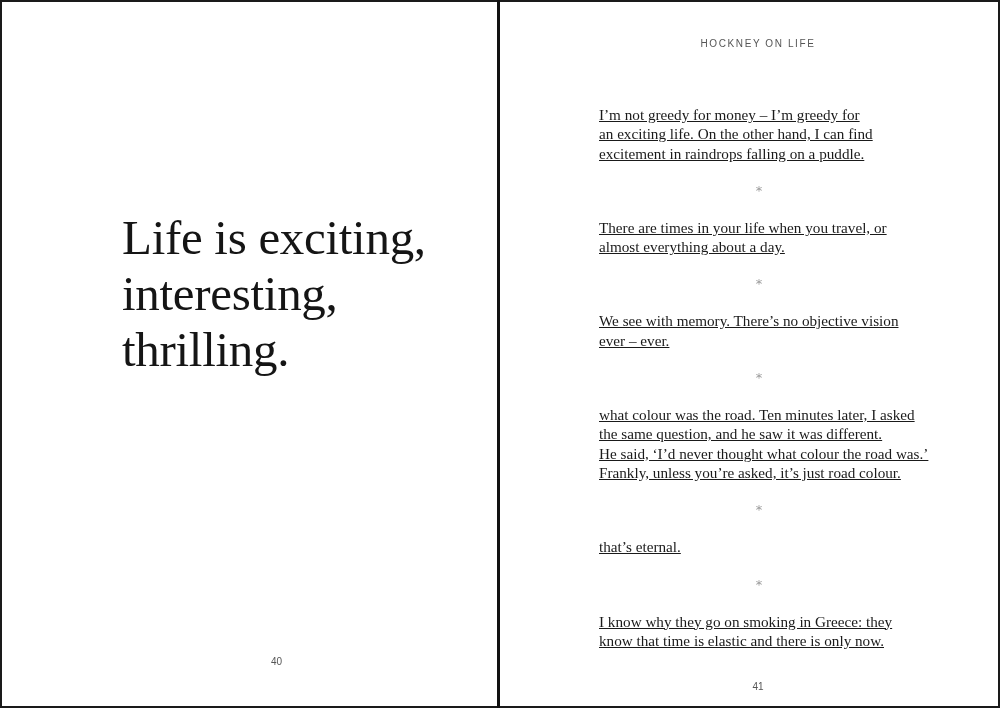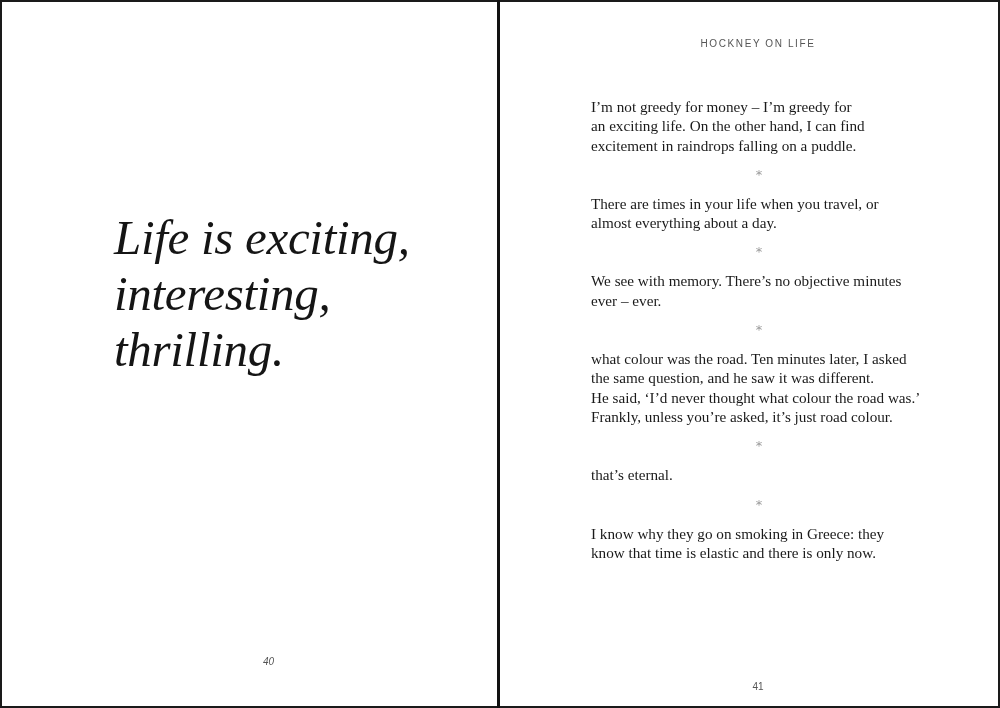--- a/index.html
+++ b/index.html
@@ -5,21 +5,21 @@
   html, body { margin: 0; padding: 0; background: #ffffff; }
   body { width: 1000px; height: 708px; position: relative; overflow: hidden; }
   .spread {
     position: absolute; left: 0; top: 0; width: 1000px; height: 708px;
     box-sizing: border-box; border: 2px solid #1a1a1a; background: #fff;
   }
   .divider {
     position: absolute; left: 497px; top: 0; width: 3px; height: 708px; background: #111;
   }
   .page { position: absolute; top: 0; height: 708px; }
-  .page-left { left: 4px; width: 484px; font-style: italic; }
+  .page-left { left: 12px; width: 484px; }
   .page-right { left: 500px; width: 409px; }
 
   .big-quote {
     position: absolute; left: 110px; top: 210px;
     font-family: "Liberation Serif", "DejaVu Serif", serif;
     font-size: 49px; line-height: 56px; color: #151515;
     letter-spacing: -0.3px; margin: 0; font-weight: normal;
   }
   .big-quote span { display: block; }
 
@@ -35,21 +35,21 @@
     position: absolute; top: 38px; left: 0; width: 516px; text-align: center;
     font-family: "Liberation Sans", "DejaVu Sans", sans-serif;
     font-size: 10px; letter-spacing: 1.6px; color: #555;
   }
 
   .quotes {
     position: absolute; left: 91px; top: 97px; width: 360px;
     font-family: "Liberation Serif", "DejaVu Serif", serif;
     font-size: 15.2px; line-height: 19.3px; color: #1a1a1a;
   }
-  .quote p { margin: 0; }
+  .quote p { margin: 8px; text-decoration: underline; }
   .quote span { display: block; white-space: nowrap; }
   .sep {
     text-align: center; width: 336px; color: #999; font-size: 13px;
     height: 39px; line-height: 39px;
     font-family: "DejaVu Sans", sans-serif;
   }
 </style>
 </head>
 <body>
 
@@ -81,21 +81,21 @@
     <div class="quote">
         <p>
       <span>There are times in your life when you travel, or</span>
       <span>almost everything about a day.</span>
     </p>
       </div>
     <div class="sep">*</div>
 
     <div class="quote">
         <p>
-      <span>We see with memory. There’s no objective minutes</span>
+      <span>We see with memory. There’s no objective vision</span>
       <span>ever – ever.</span>
     </p>
       </div>
     <div class="sep">*</div>
 
     <div class="quote">
         <p>
       <span>what colour was the road. Ten minutes later, I asked</span>
       <span>the same question, and he saw it was different.</span>
       <span>He said, ‘I’d never thought what colour the road was.’</span>

